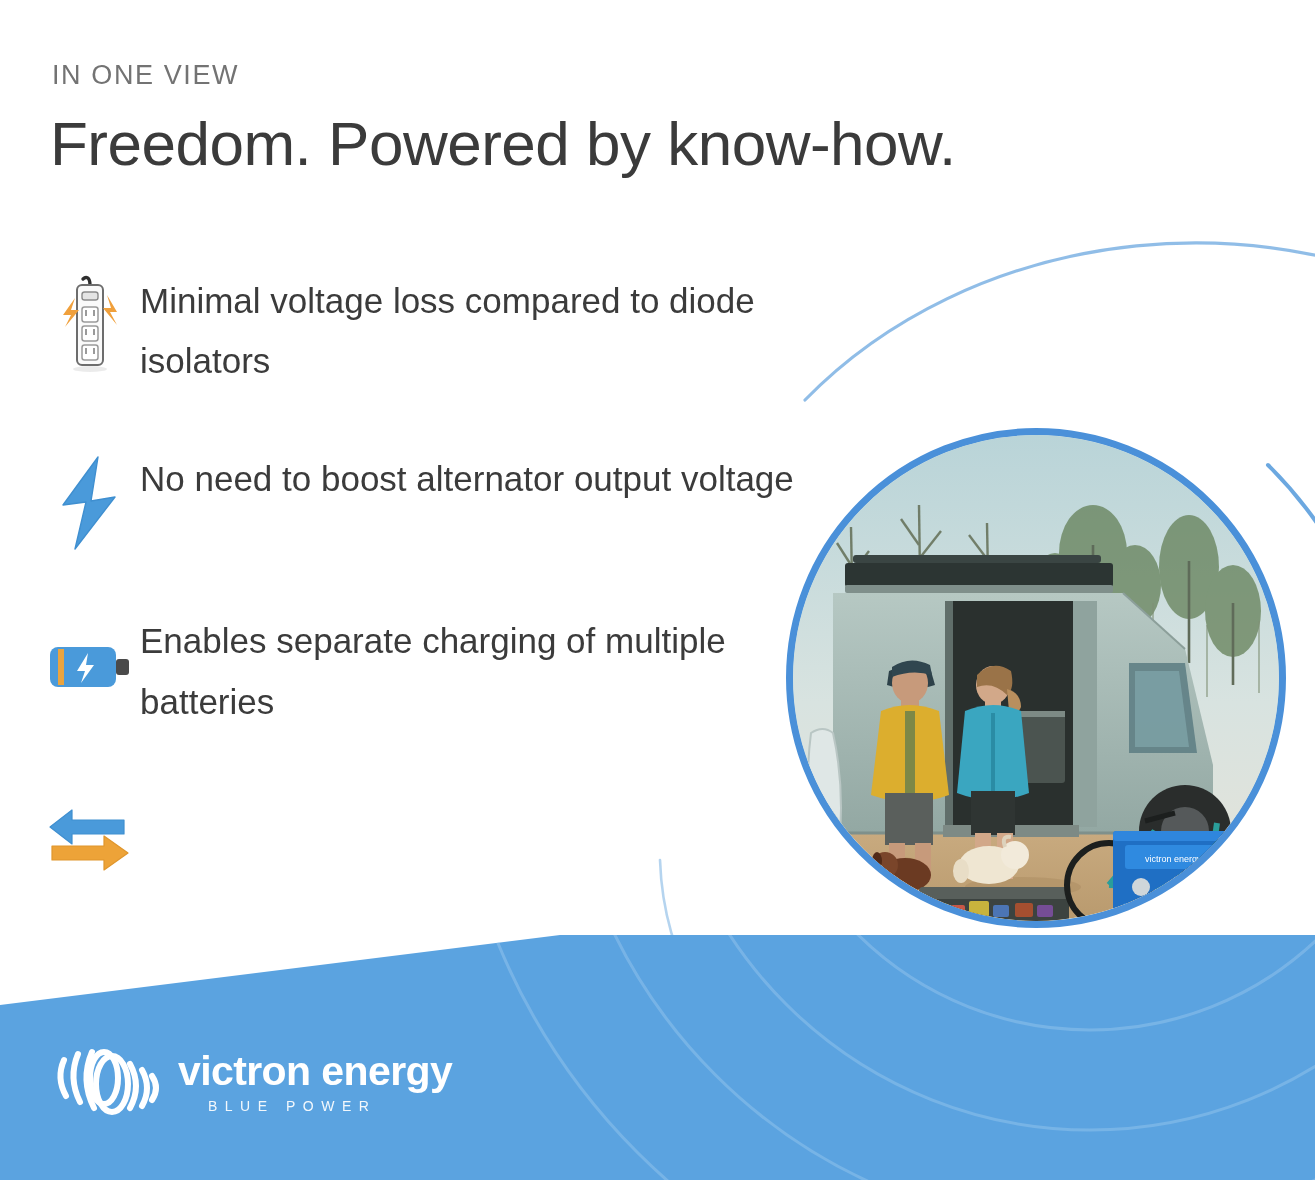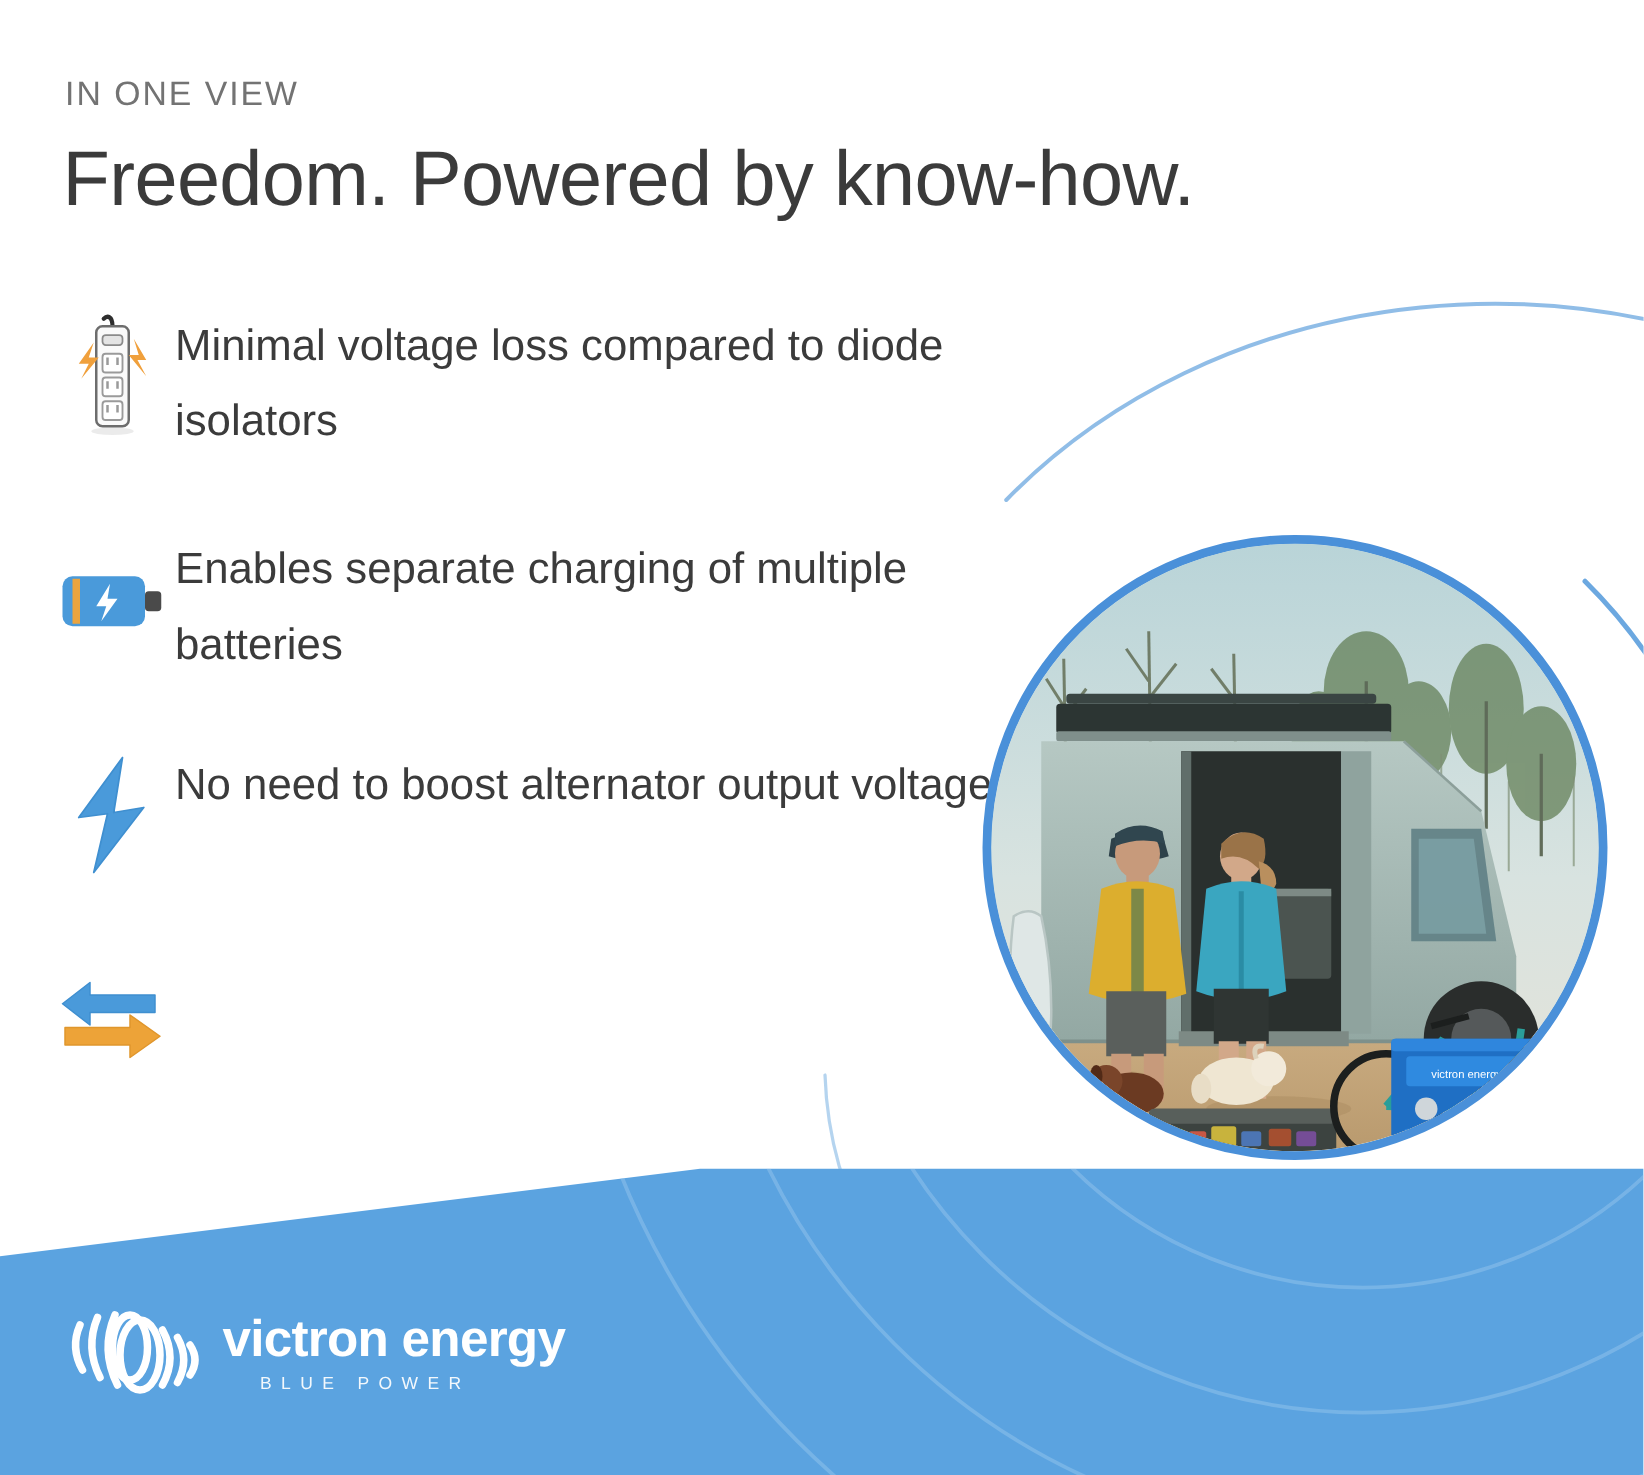--- a/index.html
+++ b/index.html
@@ -45,21 +45,21 @@
     font-weight: 400;
     color: #3b3b3b;
     letter-spacing: -0.5px;
     white-space: nowrap;
   }
 
   
   .bullets {
     position: absolute;
     left: 40px;
-    top: 247px;
+    top: 271px;
     width: 800px;
   }
   .bullet {
     position: relative;
     display: flex;
     align-items: flex-start;
     margin-bottom: 62px;
     min-height: 104px;
   }
   .bullet-icon {
@@ -212,39 +212,39 @@
           <path d="M20 25 L8 42 L16 42 L10 54 L24 37 L16 37 Z" fill="#f0a03c"></path>
 
           <path d="M52 22 L62 39 L55 39 L62 52 L48 35 L56 35 Z" fill="#f0a03c"></path>
 
           <ellipse cx="35" cy="96" rx="17" ry="3" fill="#000000" opacity="0.08"></ellipse>
         </svg>
       </div>
       <div class="bullet-text">Minimal voltage loss compared to diode isolators</div>
     </div>
 
+    <div class="bullet b2">
+      <div class="bullet-icon">
+        <svg width="74" height="100" viewBox="0 0 74 100">
+          <path d="M45 4 L10 52 L33 49 L22 96 L62 44 L38 48 Z" fill="#4a9ada" stroke="#3f8fd0" stroke-width="1.4" stroke-linejoin="round"></path>
+        </svg>
+      </div>
+      <div class="bullet-text">No need to boost alternator output voltage</div>
+    </div>
+
     <div class="bullet b3">
       <div class="bullet-icon">
         <svg width="92" height="60" viewBox="0 0 92 60">
           <rect x="6" y="10" width="66" height="40" rx="8" fill="#4a9ada"></rect>
           <rect x="14" y="12" width="6" height="36" fill="#eaa43f"></rect>
           <rect x="72" y="22" width="13" height="16" rx="3" fill="#4a4a4a"></rect>
           <path d="M44 16 L33 34 L41 34 L37 46 L50 28 L42 28 Z" fill="#ffffff"></path>
         </svg>
       </div>
       <div class="bullet-text">Enables separate charging of multiple batteries</div>
-    </div>
-
-    <div class="bullet b2">
-      <div class="bullet-icon">
-        <svg width="74" height="100" viewBox="0 0 74 100">
-          <path d="M45 4 L10 52 L33 49 L22 96 L62 44 L38 48 Z" fill="#4a9ada" stroke="#3f8fd0" stroke-width="1.4" stroke-linejoin="round"></path>
-        </svg>
-      </div>
-      <div class="bullet-text">No need to boost alternator output voltage</div>
     </div>
 
     <div class="bullet b4">
       <div class="bullet-icon">
         <svg width="92" height="70" viewBox="0 0 92 70">
 
           <path d="M80 14 L80 28 L28 28 L28 38 L6 21 L28 4 L28 14 Z" fill="#4a9ada" stroke="#3f8fd0" stroke-width="1.2" stroke-linejoin="round"></path>
 
           <path d="M8 40 L8 54 L60 54 L60 64 L84 47 L60 30 L60 40 Z" fill="#eda338" stroke="#e0962c" stroke-width="1.2" stroke-linejoin="round"></path>
         </svg>

